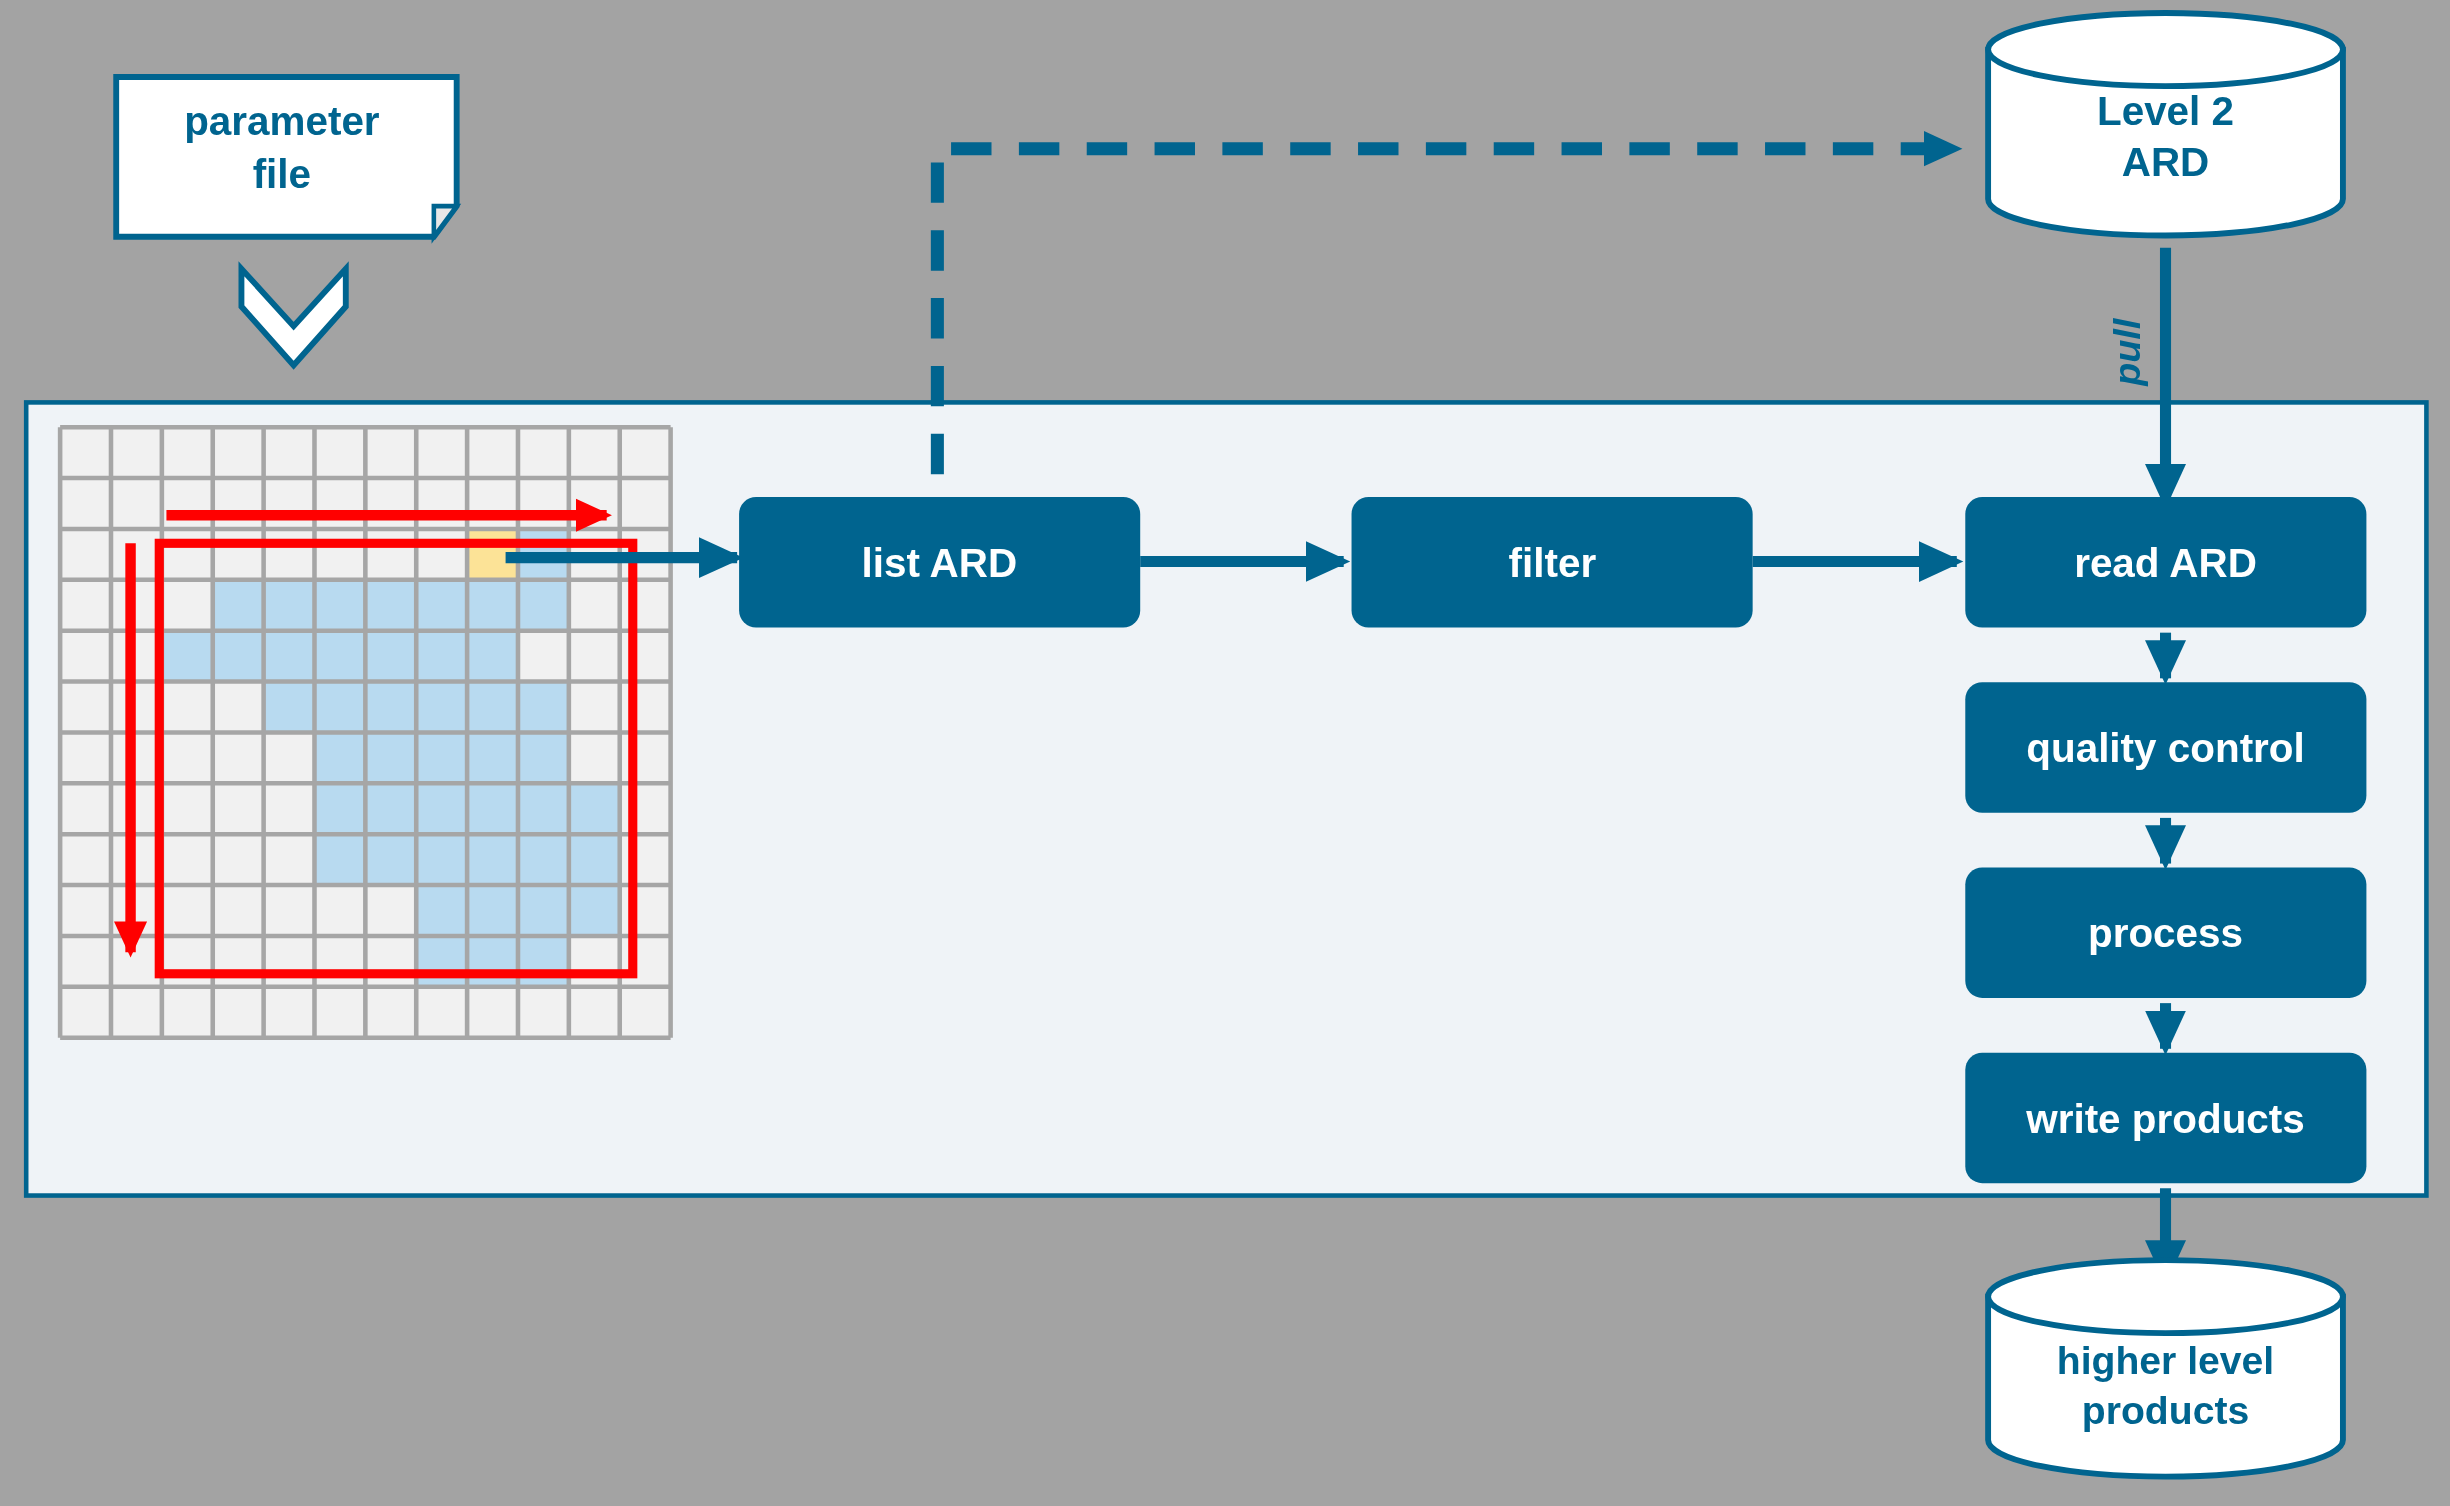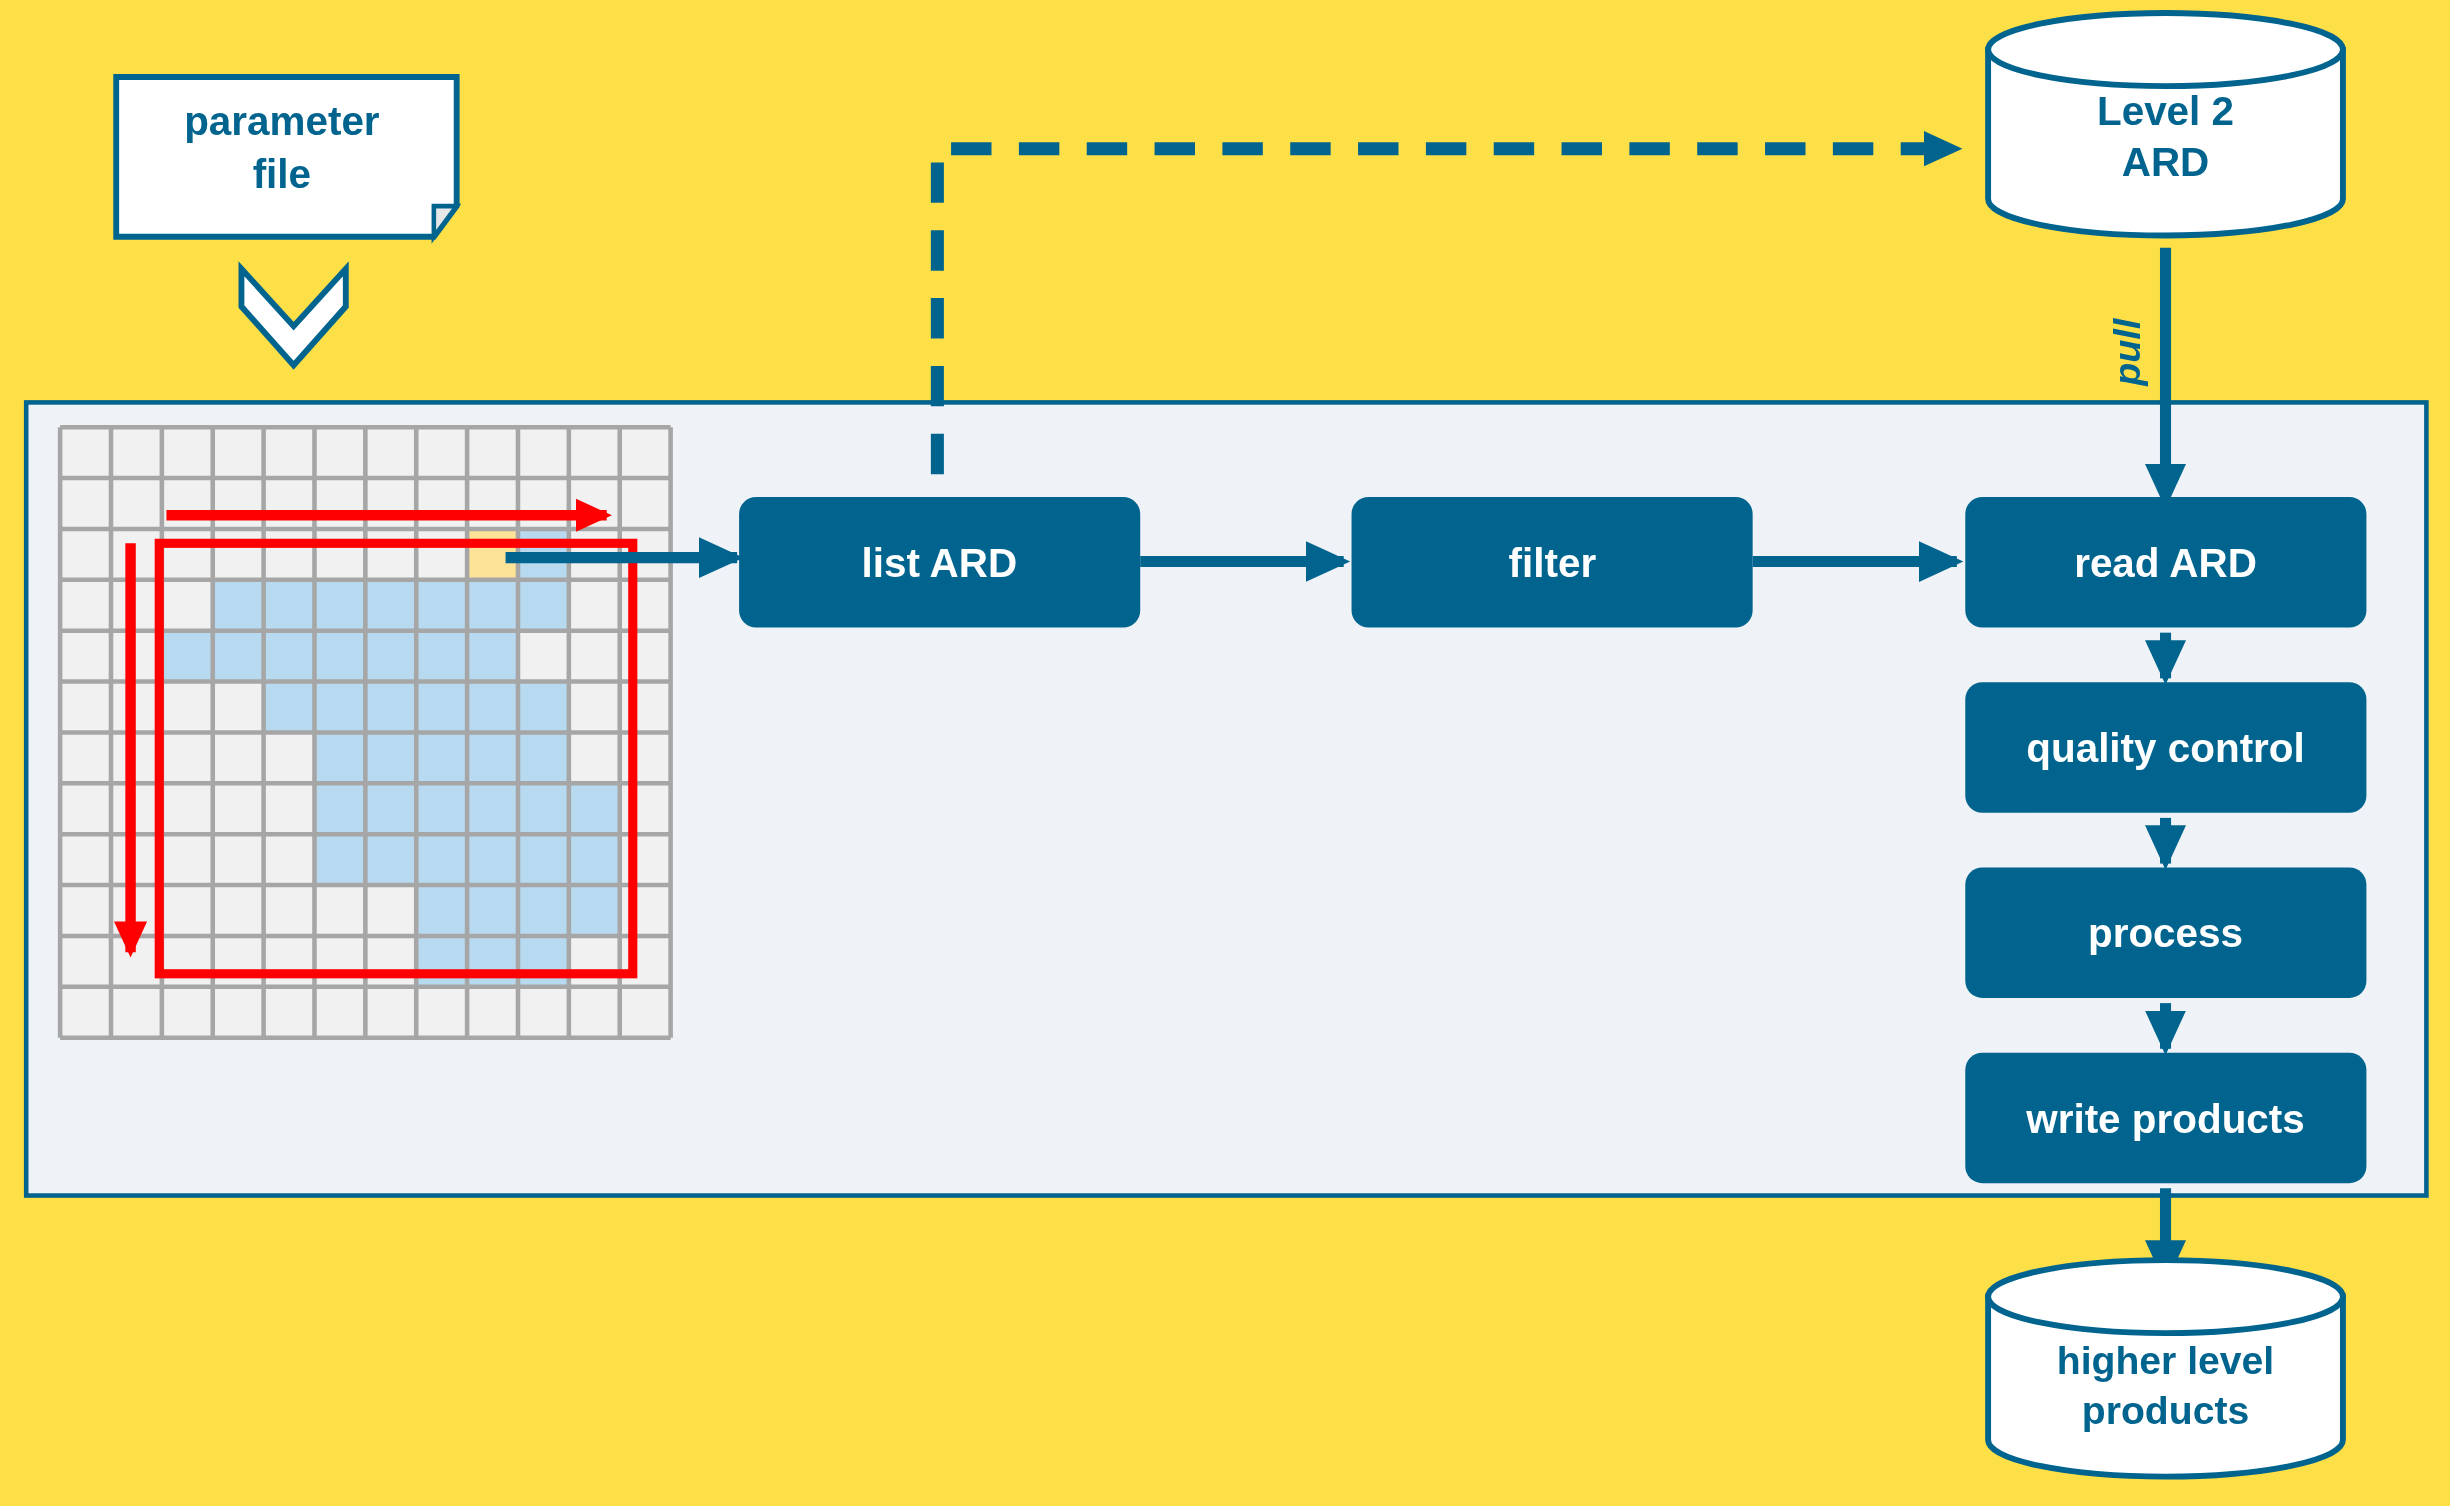--- a/index.html
+++ b/index.html
@@ -7,21 +7,21 @@
     padding: 0;
     background: #ffffff;
   }
   body {
     font-family: "Liberation Sans", sans-serif;
   }
   #stage {
     position: relative;
     width: 2450px;
     height: 1506px;
-    background: #fde047;
+    background: #a3a3a3;
     overflow: hidden;
   }
   #stage > svg.layer {
     position: absolute;
     left: 0;
     top: 0;
     width: 2450px;
     height: 1506px;
   }
   

